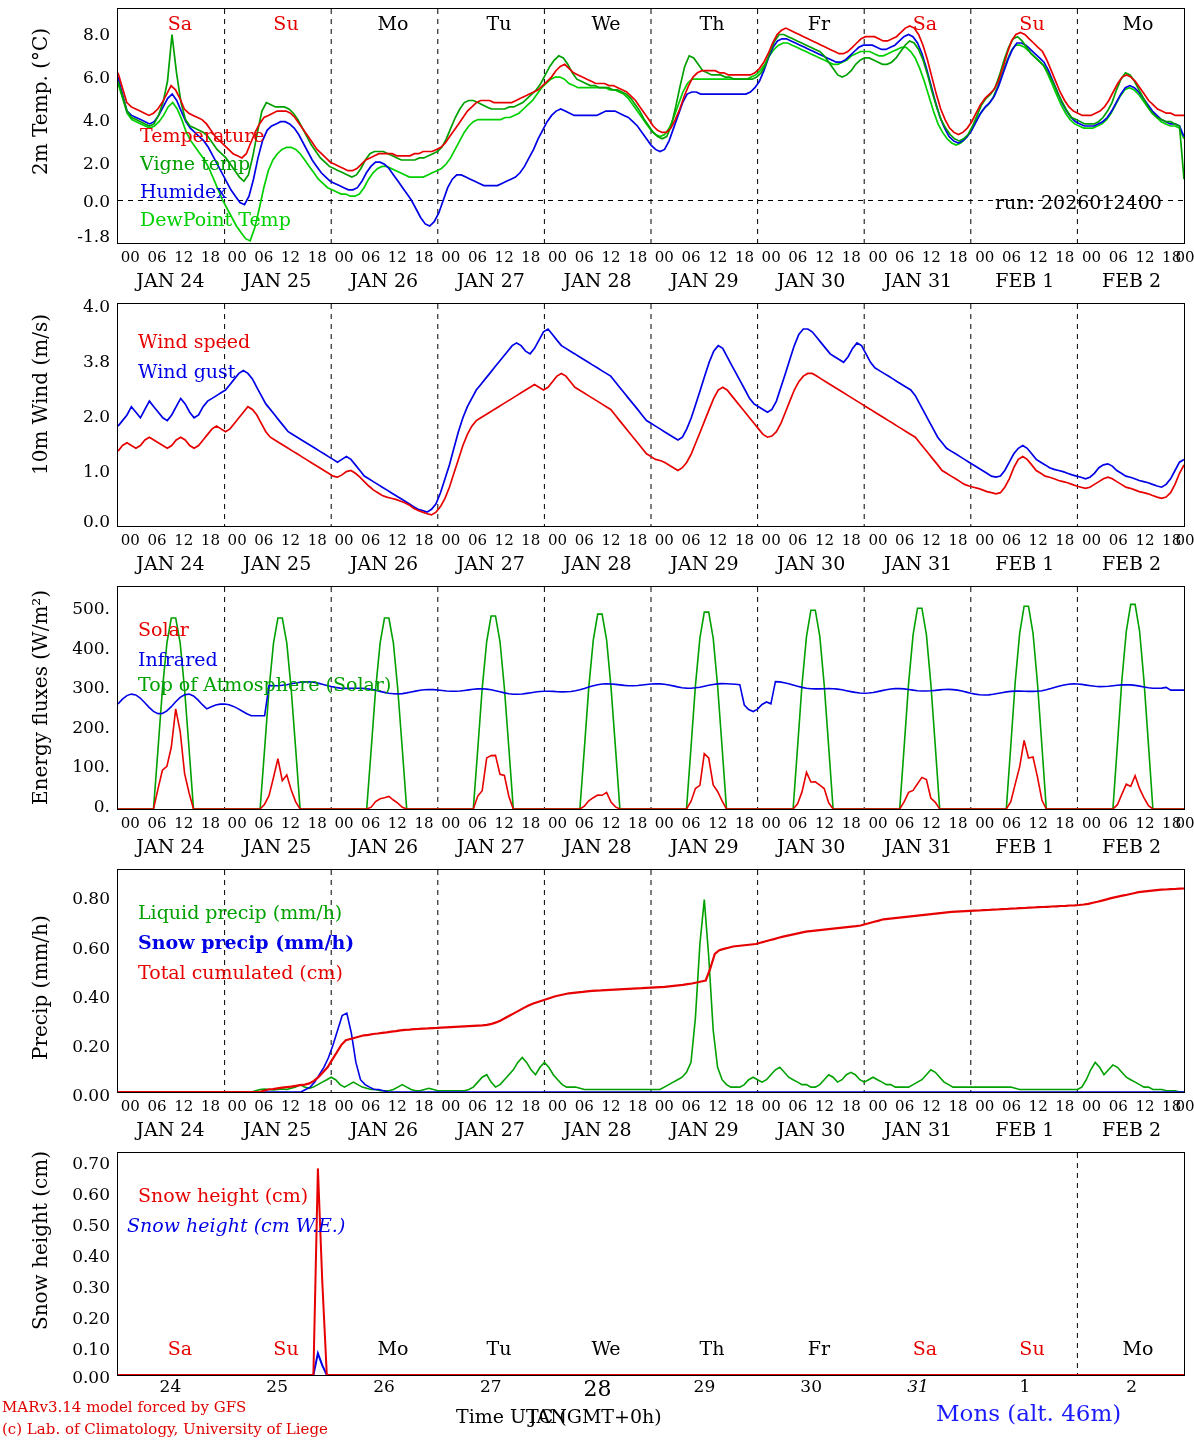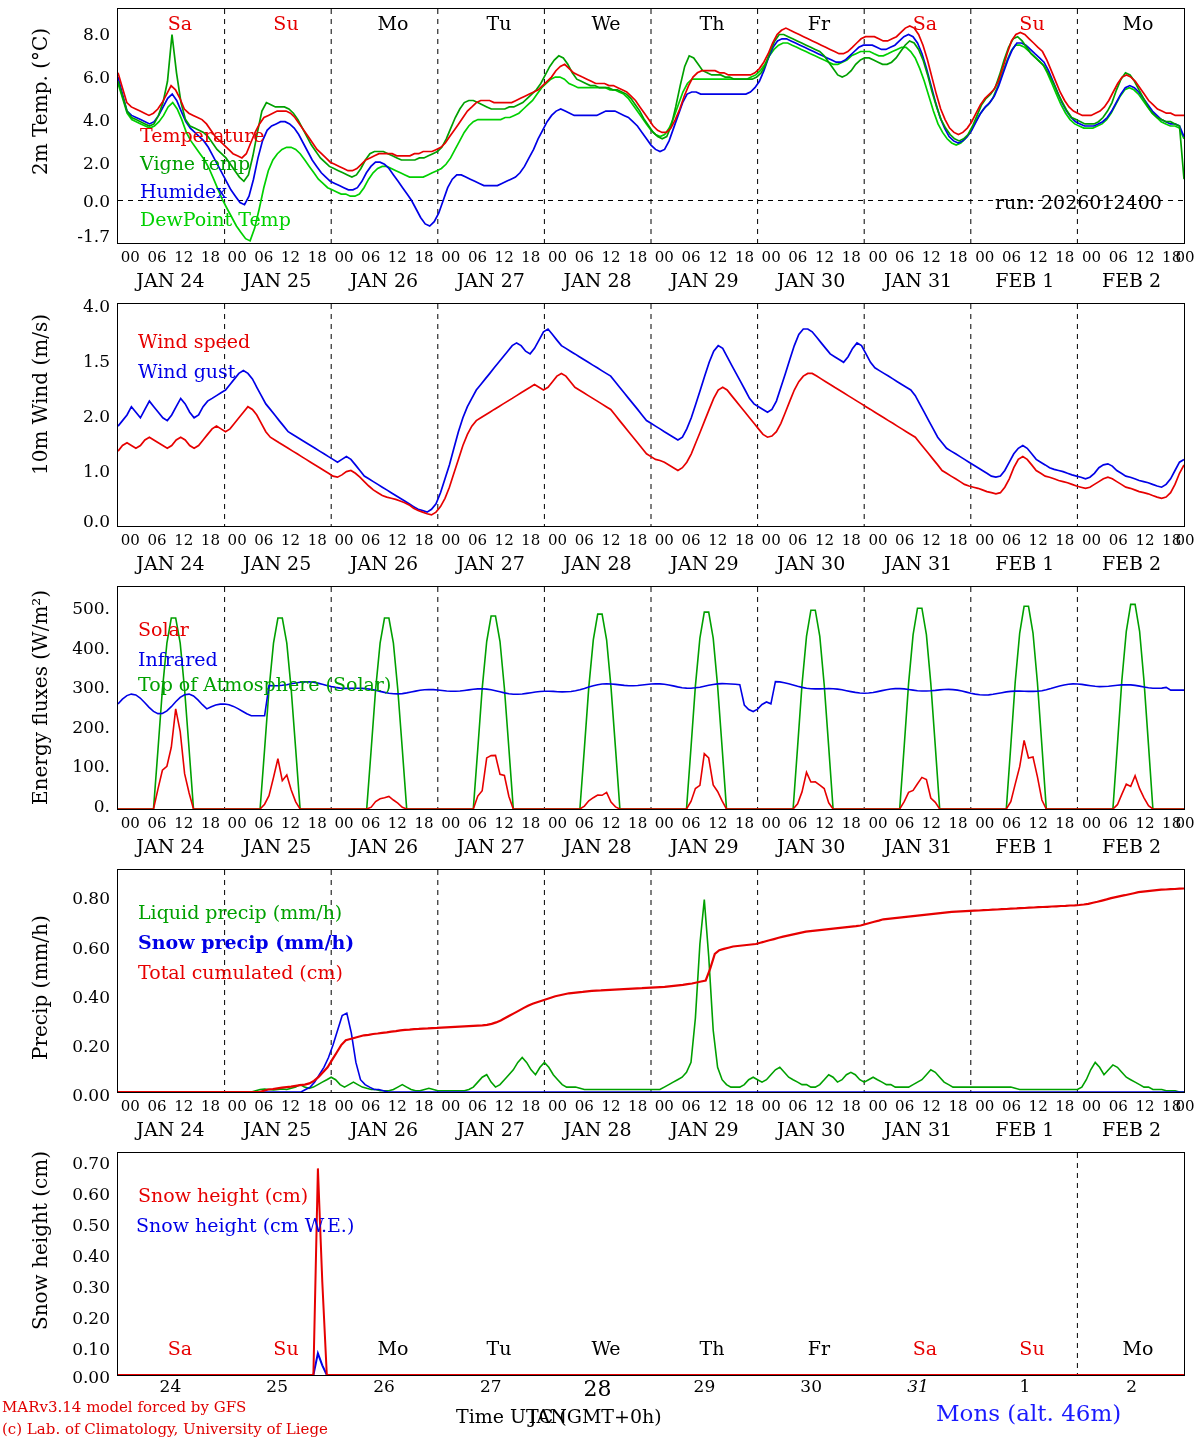--- a/index.html
+++ b/index.html
@@ -50,21 +50,21 @@
             <polyline points="0.0,72.3 4.5,87.2 9.0,102.1 13.5,108.5 18.0,110.6 22.5,112.7 27.0,114.9 31.5,117.0 36.0,114.9 40.5,106.4 45.0,93.6 49.5,72.3 54.0,25.5 58.5,63.8 63.0,93.6 67.5,110.6 72.0,117.0 76.5,119.1 81.0,121.3 85.5,123.4 90.0,127.6 94.5,134.0 99.0,140.4 103.5,144.7 107.9,148.9 112.4,155.3 116.9,161.7 121.4,168.1 125.9,172.3 130.4,165.9 134.9,146.8 139.4,123.4 143.9,102.1 148.4,93.6 152.9,95.7 157.4,97.9 161.9,97.9 166.4,97.9 170.9,100.0 175.4,104.2 179.9,110.6 184.4,119.1 188.9,127.6 193.4,136.1 197.9,142.5 202.4,148.9 206.9,153.2 211.4,157.4 215.9,159.5 220.4,161.7 224.9,163.8 229.4,165.9 233.9,168.1 238.4,165.9 242.9,159.5 247.4,151.0 251.9,144.7 256.4,142.5 260.9,142.5 265.4,142.5 269.9,144.7 274.4,146.8 278.9,148.9 283.4,151.0 287.9,151.0 292.4,151.0 296.9,151.0 301.4,148.9 305.9,148.9 310.4,146.8 314.9,144.7 319.4,142.5 323.8,138.3 328.3,129.8 332.8,119.1 337.3,108.5 341.8,100.0 346.3,93.6 350.8,91.5 355.3,91.5 359.8,93.6 364.3,95.7 368.8,97.9 373.3,100.0 377.8,100.0 382.3,100.0 386.8,100.0 391.3,97.9 395.8,97.9 400.3,95.7 404.8,93.6 409.3,89.3 413.8,85.1 418.3,80.8 422.8,74.5 427.3,65.9 431.8,57.4 436.3,51.1 440.8,46.8 445.3,48.9 449.8,55.3 454.3,63.8 458.8,70.2 463.3,72.3 467.8,74.5 472.3,76.6 476.8,76.6 481.3,78.7 485.8,78.7 490.3,78.7 494.8,80.8 499.3,80.8 503.8,83.0 508.3,85.1 512.8,89.3 517.3,95.7 521.8,102.1 526.3,110.6 530.8,117.0 535.2,123.4 539.7,127.6 544.2,129.8 548.7,127.6 553.2,117.0 557.7,97.9 562.2,76.6 566.7,57.4 571.2,46.8 575.7,48.9 580.2,55.3 584.7,61.7 589.2,63.8 593.7,65.9 598.2,65.9 602.7,65.9 607.2,68.1 611.7,68.1 616.2,70.2 620.7,70.2 625.2,70.2 629.7,70.2 634.2,70.2 638.7,68.1 643.2,63.8 647.7,55.3 652.2,42.5 656.7,31.9 661.2,25.5 665.7,25.5 670.2,27.7 674.7,29.8 679.2,31.9 683.7,34.0 688.2,36.2 692.7,38.3 697.2,40.4 701.7,42.5 706.2,46.8 710.7,53.2 715.2,59.6 719.7,65.9 724.2,68.1 728.7,65.9 733.2,61.7 737.7,55.3 742.2,51.1 746.6,48.9 751.1,48.9 755.6,51.1 760.1,53.2 764.6,55.3 769.1,55.3 773.6,53.2 778.1,48.9 782.6,42.5 787.1,36.2 791.6,31.9 796.1,34.0 800.6,40.4 805.1,51.1 809.6,65.9 814.1,83.0 818.6,97.9 823.1,110.6 827.6,119.1 832.1,125.5 836.6,129.8 841.1,131.9 845.6,129.8 850.1,125.5 854.6,117.0 859.1,106.4 863.6,95.7 868.1,89.3 872.6,85.1 877.1,78.7 881.6,65.9 886.1,51.1 890.6,38.3 895.1,29.8 899.6,27.7 904.1,31.9 908.6,38.3 913.1,44.7 917.6,48.9 922.1,53.2 926.6,57.4 931.1,65.9 935.6,74.5 940.1,85.1 944.6,93.6 949.1,102.1 953.6,108.5 958.1,110.6 962.5,112.7 967.0,114.9 971.5,114.9 976.0,114.9 980.5,112.7 985.0,108.5 989.5,102.1 994.0,93.6 998.5,80.8 1003.0,70.2 1007.5,63.8 1012.0,65.9 1016.5,72.3 1021.0,80.8 1025.5,89.3 1030.0,97.9 1034.5,104.2 1039.0,108.5 1043.5,110.6 1048.0,112.7 1052.5,112.7 1057.0,114.9 1061.5,117.0 1066.0,170.2" fill="none" stroke="#00a000" stroke-width="1.7"></polyline>
             <polyline points="0.0,63.8 4.4,78.7 8.8,93.6 13.3,97.9 17.7,100.0 22.1,102.1 26.5,104.2 31.0,106.4 35.4,104.2 39.8,100.0 44.2,93.6 48.7,85.1 53.1,76.6 57.5,80.8 61.9,89.3 66.3,100.0 70.8,104.2 75.2,106.4 79.6,108.5 84.0,110.6 88.5,114.9 92.9,121.3 97.3,127.6 101.7,131.9 106.2,136.1 110.6,140.4 115.0,144.7 119.4,146.8 123.9,148.9 128.3,144.7 132.7,134.0 137.1,123.4 141.5,114.9 146.0,108.5 150.4,106.4 154.8,104.2 159.2,102.1 163.7,102.1 168.1,102.1 172.5,104.2 176.9,108.5 181.4,114.9 185.8,121.3 190.2,127.6 194.6,134.0 199.0,140.4 203.5,144.7 207.9,148.9 212.3,153.2 216.7,155.3 221.2,157.4 225.6,159.5 230.0,161.7 234.4,161.7 238.9,159.5 243.3,155.3 247.7,151.0 252.1,148.9 256.5,146.8 261.0,144.7 265.4,144.7 269.8,144.7 274.2,144.7 278.7,146.8 283.1,146.8 287.5,146.8 291.9,146.8 296.4,144.7 300.8,144.7 305.2,142.5 309.6,142.5 314.0,142.5 318.5,140.4 322.9,138.3 327.3,134.0 331.7,127.6 336.2,121.3 340.6,114.9 345.0,108.5 349.4,102.1 353.9,97.9 358.3,93.6 362.7,91.5 367.1,91.5 371.6,91.5 376.0,93.6 380.4,93.6 384.8,93.6 389.2,93.6 393.7,93.6 398.1,91.5 402.5,89.3 406.9,87.2 411.4,85.1 415.8,83.0 420.2,80.8 424.6,76.6 429.1,72.3 433.5,68.1 437.9,61.7 442.3,57.4 446.7,55.3 451.2,59.6 455.6,63.8 460.0,65.9 464.4,68.1 468.9,70.2 473.3,72.3 477.7,74.5 482.1,74.5 486.6,74.5 491.0,76.6 495.4,76.6 499.8,78.7 504.2,80.8 508.7,83.0 513.1,87.2 517.5,91.5 521.9,97.9 526.4,104.2 530.8,110.6 535.2,117.0 539.6,121.3 544.1,123.4 548.5,123.4 552.9,119.1 557.3,110.6 561.8,100.0 566.2,87.2 570.6,76.6 575.0,68.1 579.4,63.8 583.9,61.7 588.3,61.7 592.7,61.7 597.1,61.7 601.6,63.8 606.0,63.8 610.4,65.9 614.8,65.9 619.3,65.9 623.7,65.9 628.1,65.9 632.5,65.9 636.9,63.8 641.4,59.6 645.8,53.2 650.2,44.7 654.6,34.0 659.1,25.5 663.5,21.3 667.9,19.1 672.3,21.3 676.8,23.4 681.2,25.5 685.6,27.7 690.0,29.8 694.4,31.9 698.9,34.0 703.3,36.2 707.7,38.3 712.1,40.4 716.6,42.5 721.0,44.7 725.4,44.7 729.8,42.5 734.3,38.3 738.7,34.0 743.1,29.8 747.5,27.7 752.0,27.7 756.4,27.7 760.8,29.8 765.2,31.9 769.6,31.9 774.1,29.8 778.5,27.7 782.9,23.4 787.3,19.1 791.8,17.0 796.2,19.1 800.6,25.5 805.0,36.2 809.5,51.1 813.9,68.1 818.3,85.1 822.7,100.0 827.1,110.6 831.6,119.1 836.0,123.4 840.4,125.5 844.8,123.4 849.3,119.1 853.7,112.7 858.1,104.2 862.5,95.7 867.0,89.3 871.4,85.1 875.8,80.8 880.2,72.3 884.6,59.6 889.1,44.7 893.5,31.9 897.9,25.5 902.3,23.4 906.8,25.5 911.2,29.8 915.6,34.0 920.0,38.3 924.5,42.5 928.9,51.1 933.3,61.7 937.7,72.3 942.1,83.0 946.6,91.5 951.0,97.9 955.4,102.1 959.8,104.2 964.3,106.4 968.7,106.4 973.1,106.4 977.5,104.2 982.0,102.1 986.4,97.9 990.8,91.5 995.2,83.0 999.7,74.5 1004.1,68.1 1008.5,65.9 1012.9,68.1 1017.3,72.3 1021.8,78.7 1026.2,85.1 1030.6,91.5 1035.0,95.7 1039.5,100.0 1043.9,102.1 1048.3,104.2 1052.7,104.2 1057.2,106.4 1061.6,106.4 1066.0,106.4" fill="none" stroke="#e60000" stroke-width="1.7"></polyline>
           </g>
       </svg>
     </div>
     <div class="ytick" style="left:55px;top:24px;width:55px;">8.0</div>
     <div class="ytick" style="left:55px;top:67px;width:55px;">6.0</div>
     <div class="ytick" style="left:55px;top:110px;width:55px;">4.0</div>
     <div class="ytick" style="left:55px;top:153px;width:55px;">2.0</div>
     <div class="ytick" style="left:55px;top:191px;width:55px;">0.0</div>
-    <div class="ytick" style="left:48px;top:226px;width:62px;">-1.7</div>
+    <div class="ytick" style="left:48px;top:226px;width:62px;">-1.8</div>
 
     <div class="legend red" style="left:140px;top:124px;">Temperature</div>
     <div class="legend green" style="left:140px;top:152px;">Vigne temp</div>
     <div class="legend blue" style="left:140px;top:180px;">Humidex</div>
     <div class="legend lgreen" style="left:140px;top:208px;">DewPoint Temp</div>
     <div class="runlab" style="left:995px;top:191px;">run: 2026012400</div>
 
     <div class="dow" style="left:150px;top:12px;width:60px;color:#e60000;">Sa</div>
     <div class="dow" style="left:256px;top:12px;width:60px;color:#e60000;">Su</div>
     <div class="dow" style="left:363px;top:12px;width:60px;">Mo</div>
@@ -146,21 +146,21 @@
           <line x1="852.8" y1="0" x2="852.8" y2="222"></line>
           <line x1="959.4" y1="0" x2="959.4" y2="222"></line>
         </g>
         <g id="w-series">
             <polyline points="0.0,122.1 4.5,116.6 9.0,111.0 13.4,102.7 17.9,108.2 22.4,113.8 26.9,105.4 31.4,97.1 35.8,102.7 40.3,108.2 44.8,113.8 49.3,116.6 53.7,111.0 58.2,102.7 62.7,94.4 67.2,99.9 71.7,108.2 76.1,113.8 80.6,111.0 85.1,102.7 89.6,97.1 94.1,94.4 98.5,91.6 103.0,88.8 107.5,86.0 112.0,80.5 116.5,74.9 120.9,69.4 125.4,66.6 129.9,69.4 134.4,74.9 138.8,83.3 143.3,91.6 147.8,99.9 152.3,105.4 156.8,111.0 161.2,116.6 165.7,122.1 170.2,127.7 174.7,130.4 179.2,133.2 183.6,136.0 188.1,138.8 192.6,141.5 197.1,144.3 201.6,147.1 206.0,149.8 210.5,152.6 215.0,155.4 219.5,158.2 223.9,155.4 228.4,152.6 232.9,155.4 237.4,160.9 241.9,166.5 246.3,172.1 250.8,174.8 255.3,177.6 259.8,180.4 264.3,183.2 268.7,185.9 273.2,188.7 277.7,191.5 282.2,194.3 286.7,197.0 291.1,199.8 295.6,202.6 300.1,205.3 304.6,206.5 309.1,208.1 313.5,205.3 318.0,199.8 322.5,188.7 327.0,174.8 331.4,160.9 335.9,144.3 340.4,127.7 344.9,113.8 349.4,102.7 353.8,94.4 358.3,86.0 362.8,80.5 367.3,74.9 371.8,69.4 376.2,63.8 380.7,58.3 385.2,52.7 389.7,47.2 394.2,41.6 398.6,38.9 403.1,41.6 407.6,47.2 412.1,49.9 416.5,44.4 421.0,36.1 425.5,27.8 430.0,25.0 434.5,30.5 438.9,36.1 443.4,41.6 447.9,44.4 452.4,47.2 456.9,49.9 461.3,52.7 465.8,55.5 470.3,58.3 474.8,61.1 479.3,63.8 483.7,66.6 488.2,69.4 492.7,72.1 497.2,77.7 501.6,83.3 506.1,88.8 510.6,94.4 515.1,99.9 519.6,105.4 524.0,111.0 528.5,116.6 533.0,119.3 537.5,122.1 542.0,124.9 546.4,127.7 550.9,130.4 555.4,133.2 559.9,136.0 564.4,133.2 568.8,124.9 573.3,113.8 577.8,99.9 582.3,86.0 586.7,72.1 591.2,58.3 595.7,47.2 600.2,41.6 604.7,44.4 609.1,52.7 613.6,61.1 618.1,69.4 622.6,77.7 627.1,86.0 631.5,94.4 636.0,99.9 640.5,102.7 645.0,105.4 649.5,108.2 653.9,105.4 658.4,97.1 662.9,83.3 667.4,69.4 671.8,55.5 676.3,41.6 680.8,30.5 685.3,25.0 689.8,25.0 694.2,27.8 698.7,33.3 703.2,38.9 707.7,44.4 712.2,49.9 716.6,52.7 721.1,55.5 725.6,58.3 730.1,52.7 734.6,44.4 739.0,38.9 743.5,41.6 748.0,49.9 752.5,58.3 756.9,63.8 761.4,66.6 765.9,69.4 770.4,72.1 774.9,74.9 779.3,77.7 783.8,80.5 788.3,83.3 792.8,86.0 797.3,91.6 801.7,99.9 806.2,108.2 810.7,116.6 815.2,124.9 819.7,133.2 824.1,138.8 828.6,144.3 833.1,147.1 837.6,149.8 842.1,152.6 846.5,155.4 851.0,158.2 855.5,160.9 860.0,163.7 864.4,166.5 868.9,169.3 873.4,172.1 877.9,173.2 882.4,172.1 886.8,166.5 891.3,158.2 895.8,149.8 900.3,144.3 904.8,141.5 909.2,144.3 913.7,149.8 918.2,155.4 922.7,158.2 927.2,160.9 931.6,163.7 936.1,165.4 940.6,166.5 945.1,167.6 949.5,169.3 954.0,170.9 958.5,172.1 963.0,173.2 967.5,174.8 971.9,173.2 976.4,169.3 980.9,163.7 985.4,160.9 989.9,159.8 994.3,162.1 998.8,166.5 1003.3,169.3 1007.8,172.1 1012.3,173.2 1016.7,174.8 1021.2,176.5 1025.7,177.6 1030.2,178.7 1034.6,180.4 1039.1,182.0 1043.6,183.2 1048.1,180.4 1052.6,174.8 1057.0,166.5 1061.5,158.2 1066.0,155.4" fill="none" stroke="#0000e6" stroke-width="1.7"></polyline>
             <polyline points="0.0,147.1 4.5,141.5 9.0,138.8 13.4,141.5 17.9,144.3 22.4,141.5 26.9,136.0 31.4,133.2 35.8,136.0 40.3,138.8 44.8,141.5 49.3,144.3 53.7,141.5 58.2,136.0 62.7,133.2 67.2,136.0 71.7,141.5 76.1,144.3 80.6,141.5 85.1,136.0 89.6,130.4 94.1,124.9 98.5,122.1 103.0,124.9 107.5,127.7 112.0,124.9 116.5,119.3 120.9,113.8 125.4,108.2 129.9,102.7 134.4,105.4 138.8,111.0 143.3,119.3 147.8,127.7 152.3,133.2 156.8,136.0 161.2,138.8 165.7,141.5 170.2,144.3 174.7,147.1 179.2,149.8 183.6,152.6 188.1,155.4 192.6,158.2 197.1,160.9 201.6,163.7 206.0,166.5 210.5,169.3 215.0,172.1 219.5,173.2 223.9,170.9 228.4,167.6 232.9,166.5 237.4,169.3 241.9,173.2 246.3,177.6 250.8,182.0 255.3,185.9 259.8,188.7 264.3,191.5 268.7,193.1 273.2,194.3 277.7,195.4 282.2,197.0 286.7,198.7 291.1,200.9 295.6,204.2 300.1,206.5 304.6,208.1 309.1,209.8 313.5,210.9 318.0,208.1 322.5,202.6 327.0,194.3 331.4,183.2 335.9,169.3 340.4,155.4 344.9,141.5 349.4,130.4 353.8,122.1 358.3,116.6 362.8,113.8 367.3,111.0 371.8,108.2 376.2,105.4 380.7,102.7 385.2,99.9 389.7,97.1 394.2,94.4 398.6,91.6 403.1,88.8 407.6,86.0 412.1,83.3 416.5,80.5 421.0,83.3 425.5,86.0 430.0,83.3 434.5,77.7 438.9,72.1 443.4,69.4 447.9,72.1 452.4,77.7 456.9,83.3 461.3,86.0 465.8,88.8 470.3,91.6 474.8,94.4 479.3,97.1 483.7,99.9 488.2,102.7 492.7,105.4 497.2,111.0 501.6,116.6 506.1,122.1 510.6,127.7 515.1,133.2 519.6,138.8 524.0,144.3 528.5,149.8 533.0,152.6 537.5,155.4 542.0,156.5 546.4,158.2 550.9,160.9 555.4,163.7 559.9,166.5 564.4,163.7 568.8,158.2 573.3,149.8 577.8,138.8 582.3,127.7 586.7,116.6 591.2,105.4 595.7,94.4 600.2,86.0 604.7,83.3 609.1,86.0 613.6,91.6 618.1,97.1 622.6,102.7 627.1,108.2 631.5,113.8 636.0,119.3 640.5,124.9 645.0,130.4 649.5,133.2 653.9,132.1 658.4,127.7 662.9,119.3 667.4,108.2 671.8,97.1 676.3,86.0 680.8,77.7 685.3,72.1 689.8,69.4 694.2,69.4 698.7,72.1 703.2,74.9 707.7,77.7 712.2,80.5 716.6,83.3 721.1,86.0 725.6,88.8 730.1,91.6 734.6,94.4 739.0,97.1 743.5,99.9 748.0,102.7 752.5,105.4 756.9,108.2 761.4,111.0 765.9,113.8 770.4,116.6 774.9,119.3 779.3,122.1 783.8,124.9 788.3,127.7 792.8,130.4 797.3,133.2 801.7,138.8 806.2,144.3 810.7,149.8 815.2,155.4 819.7,160.9 824.1,166.5 828.6,169.3 833.1,172.1 837.6,174.8 842.1,177.6 846.5,180.4 851.0,182.0 855.5,183.2 860.0,184.3 864.4,185.9 868.9,187.6 873.4,188.7 877.9,189.8 882.4,188.7 886.8,183.2 891.3,174.8 895.8,163.7 900.3,155.4 904.8,152.6 909.2,155.4 913.7,160.9 918.2,166.5 922.7,169.3 927.2,172.1 931.6,173.2 936.1,174.8 940.6,176.5 945.1,177.6 949.5,178.7 954.0,180.4 958.5,182.0 963.0,183.2 967.5,184.3 971.9,183.2 976.4,180.4 980.9,177.6 985.4,174.8 989.9,173.2 994.3,174.8 998.8,177.6 1003.3,180.4 1007.8,183.2 1012.3,184.3 1016.7,185.9 1021.2,187.6 1025.7,188.7 1030.2,189.8 1034.6,191.5 1039.1,193.1 1043.6,194.3 1048.1,193.1 1052.6,188.7 1057.0,180.4 1061.5,169.3 1066.0,160.9" fill="none" stroke="#e60000" stroke-width="1.7"></polyline>
           </g>
       </svg>
     </div>
     <div class="ytick" style="left:55px;top:296px;width:55px;">4.0</div>
-    <div class="ytick" style="left:55px;top:351px;width:55px;">1.5</div>
+    <div class="ytick" style="left:55px;top:351px;width:55px;">3.8</div>
     <div class="ytick" style="left:55px;top:406px;width:55px;">2.0</div>
     <div class="ytick" style="left:55px;top:461px;width:55px;">1.0</div>
     <div class="ytick" style="left:55px;top:511px;width:55px;">0.0</div>
 
     <div class="legend red" style="left:138px;top:330px;">Wind speed</div>
     <div class="legend blue" style="left:138px;top:360px;">Wind gust</div>
 
     <div class="xaxis-holder" style="position:absolute;left:117px;top:531px;width:1068px;height:46px;">
         <div class="xtick" style="left: -1.65px; top: 0px; width: 30px;">00</div>
         <div class="xtick" style="left: 25.05px; top: 0px; width: 30px;">06</div>
@@ -407,21 +407,21 @@
     <div class="ytick" style="left:38px;top:1153px;width:72px;">0.70</div>
     <div class="ytick" style="left:38px;top:1184px;width:72px;">0.60</div>
     <div class="ytick" style="left:38px;top:1215px;width:72px;">0.50</div>
     <div class="ytick" style="left:38px;top:1246px;width:72px;">0.40</div>
     <div class="ytick" style="left:38px;top:1277px;width:72px;">0.30</div>
     <div class="ytick" style="left:38px;top:1308px;width:72px;">0.20</div>
     <div class="ytick" style="left:38px;top:1339px;width:72px;">0.10</div>
     <div class="ytick" style="left:38px;top:1367px;width:72px;">0.00</div>
 
     <div class="legend red" style="left:138px;top:1184px;">Snow height (cm)</div>
-    <div class="legend blue" style="left:136px;top:1214px;">Snow height (cm W.E.)</div>
+    <div class="legend blue" style="left:127px;top:1214px;font-style:italic;">Snow height (cm W.E.)</div>
 
     <div class="dow" style="left:150px;top:1337px;width:60px;color:#e60000;">Sa</div>
     <div class="dow" style="left:256px;top:1337px;width:60px;color:#e60000;">Su</div>
     <div class="dow" style="left:363px;top:1337px;width:60px;">Mo</div>
     <div class="dow" style="left:469px;top:1337px;width:60px;">Tu</div>
     <div class="dow" style="left:576px;top:1337px;width:60px;">We</div>
     <div class="dow" style="left:682px;top:1337px;width:60px;">Th</div>
     <div class="dow" style="left:789px;top:1337px;width:60px;">Fr</div>
     <div class="dow" style="left:895px;top:1337px;width:60px;color:#e60000;">Sa</div>
     <div class="dow" style="left:1002px;top:1337px;width:60px;color:#e60000;">Su</div>

